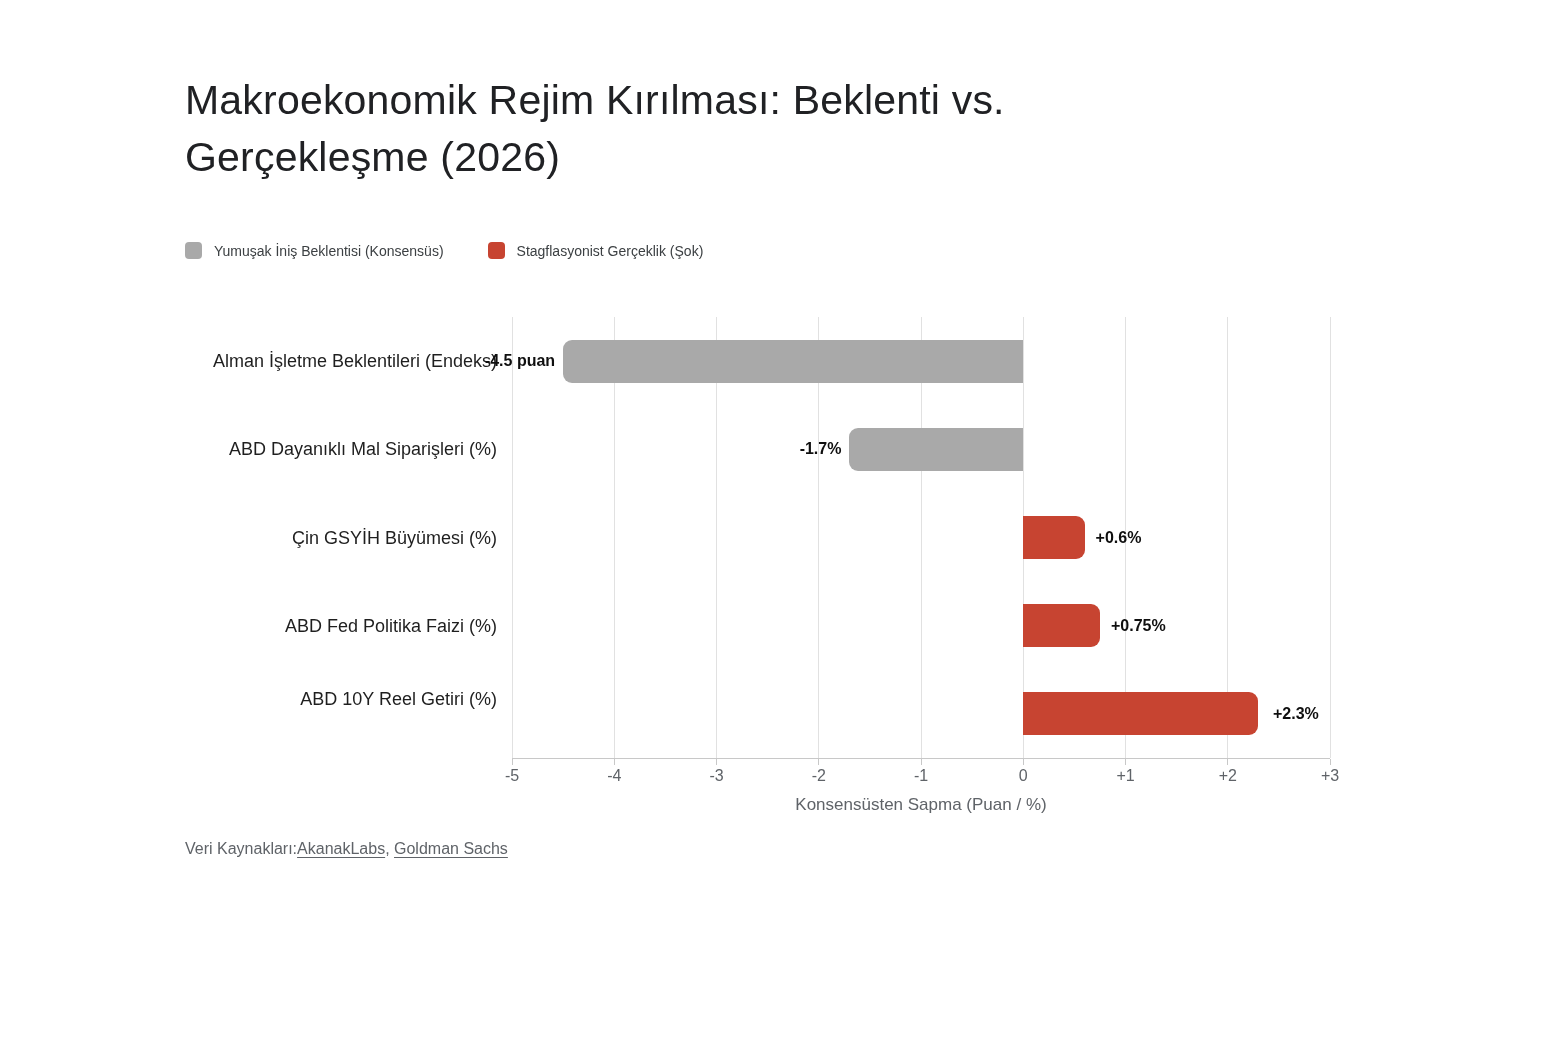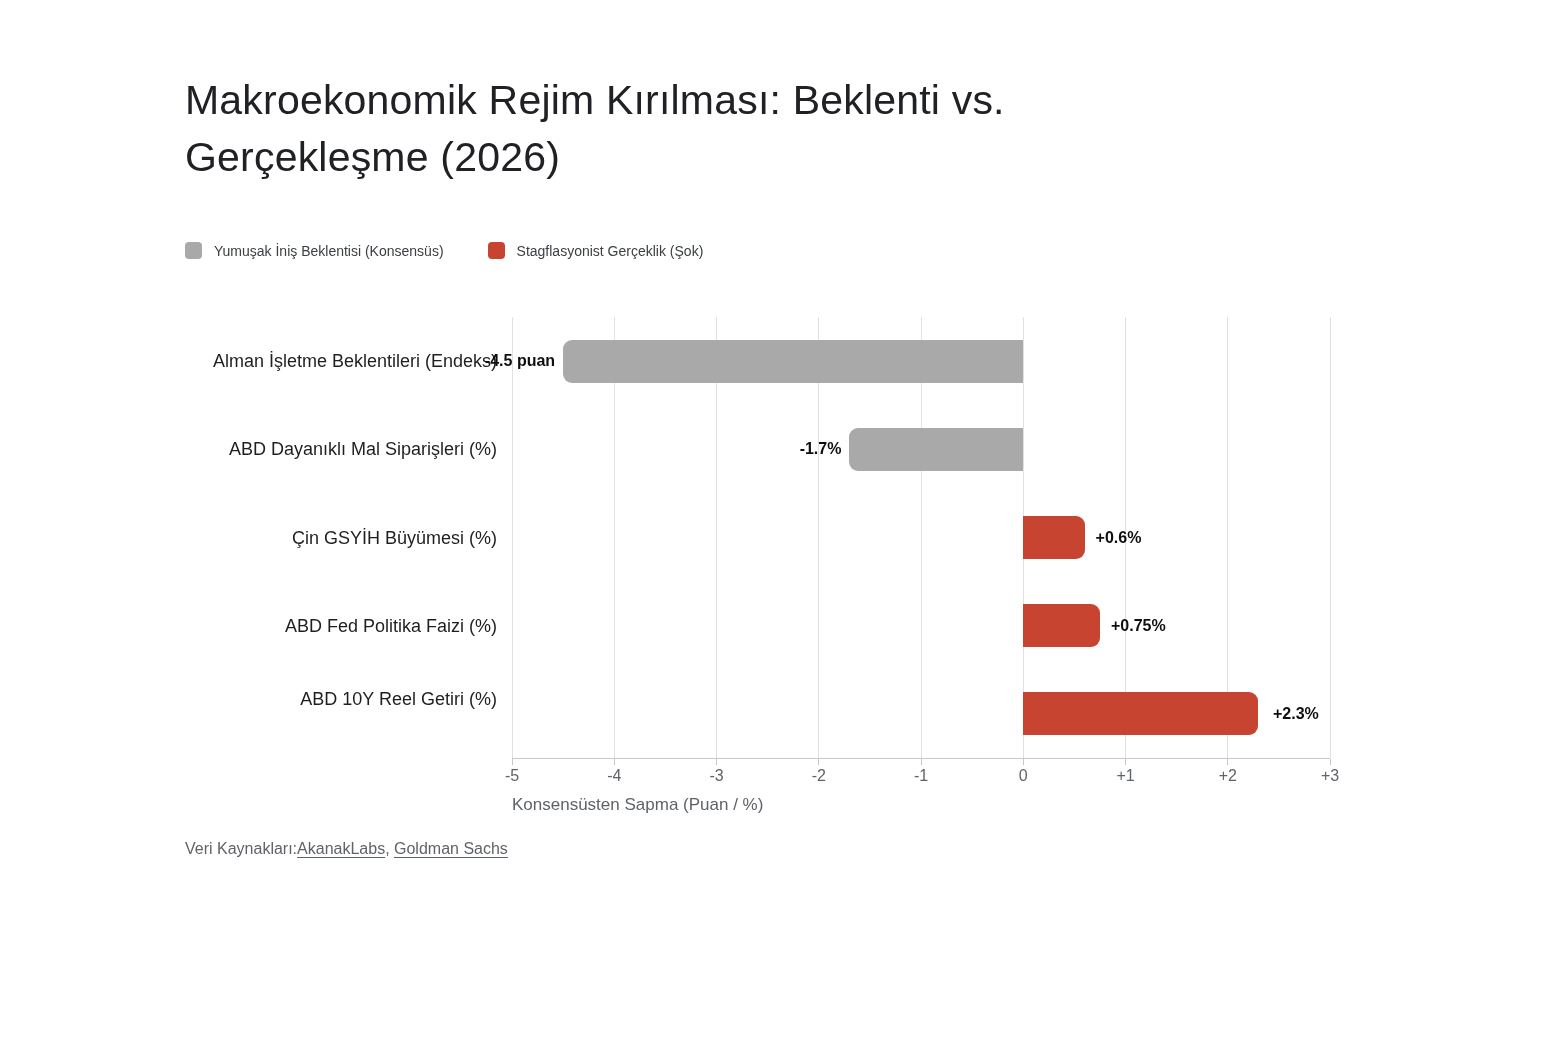--- a/index.html
+++ b/index.html
@@ -92,21 +92,21 @@
     font-size: 16px;
     font-weight: 700;
     line-height: 20px;
     color: #0F0F0F;
     white-space: nowrap;
   }
   .axis-title {
     position: absolute;
     left: 512px; width: 818px;
     top: 478px;
-    text-align: left;
+    text-align: center;
     font-size: 17px;
     line-height: 20px;
     color: #5F6368;
   }
 
   
   .footer-desc {
     margin-top: 58px;
     max-width: 1210px;
     font-size: 20px;

